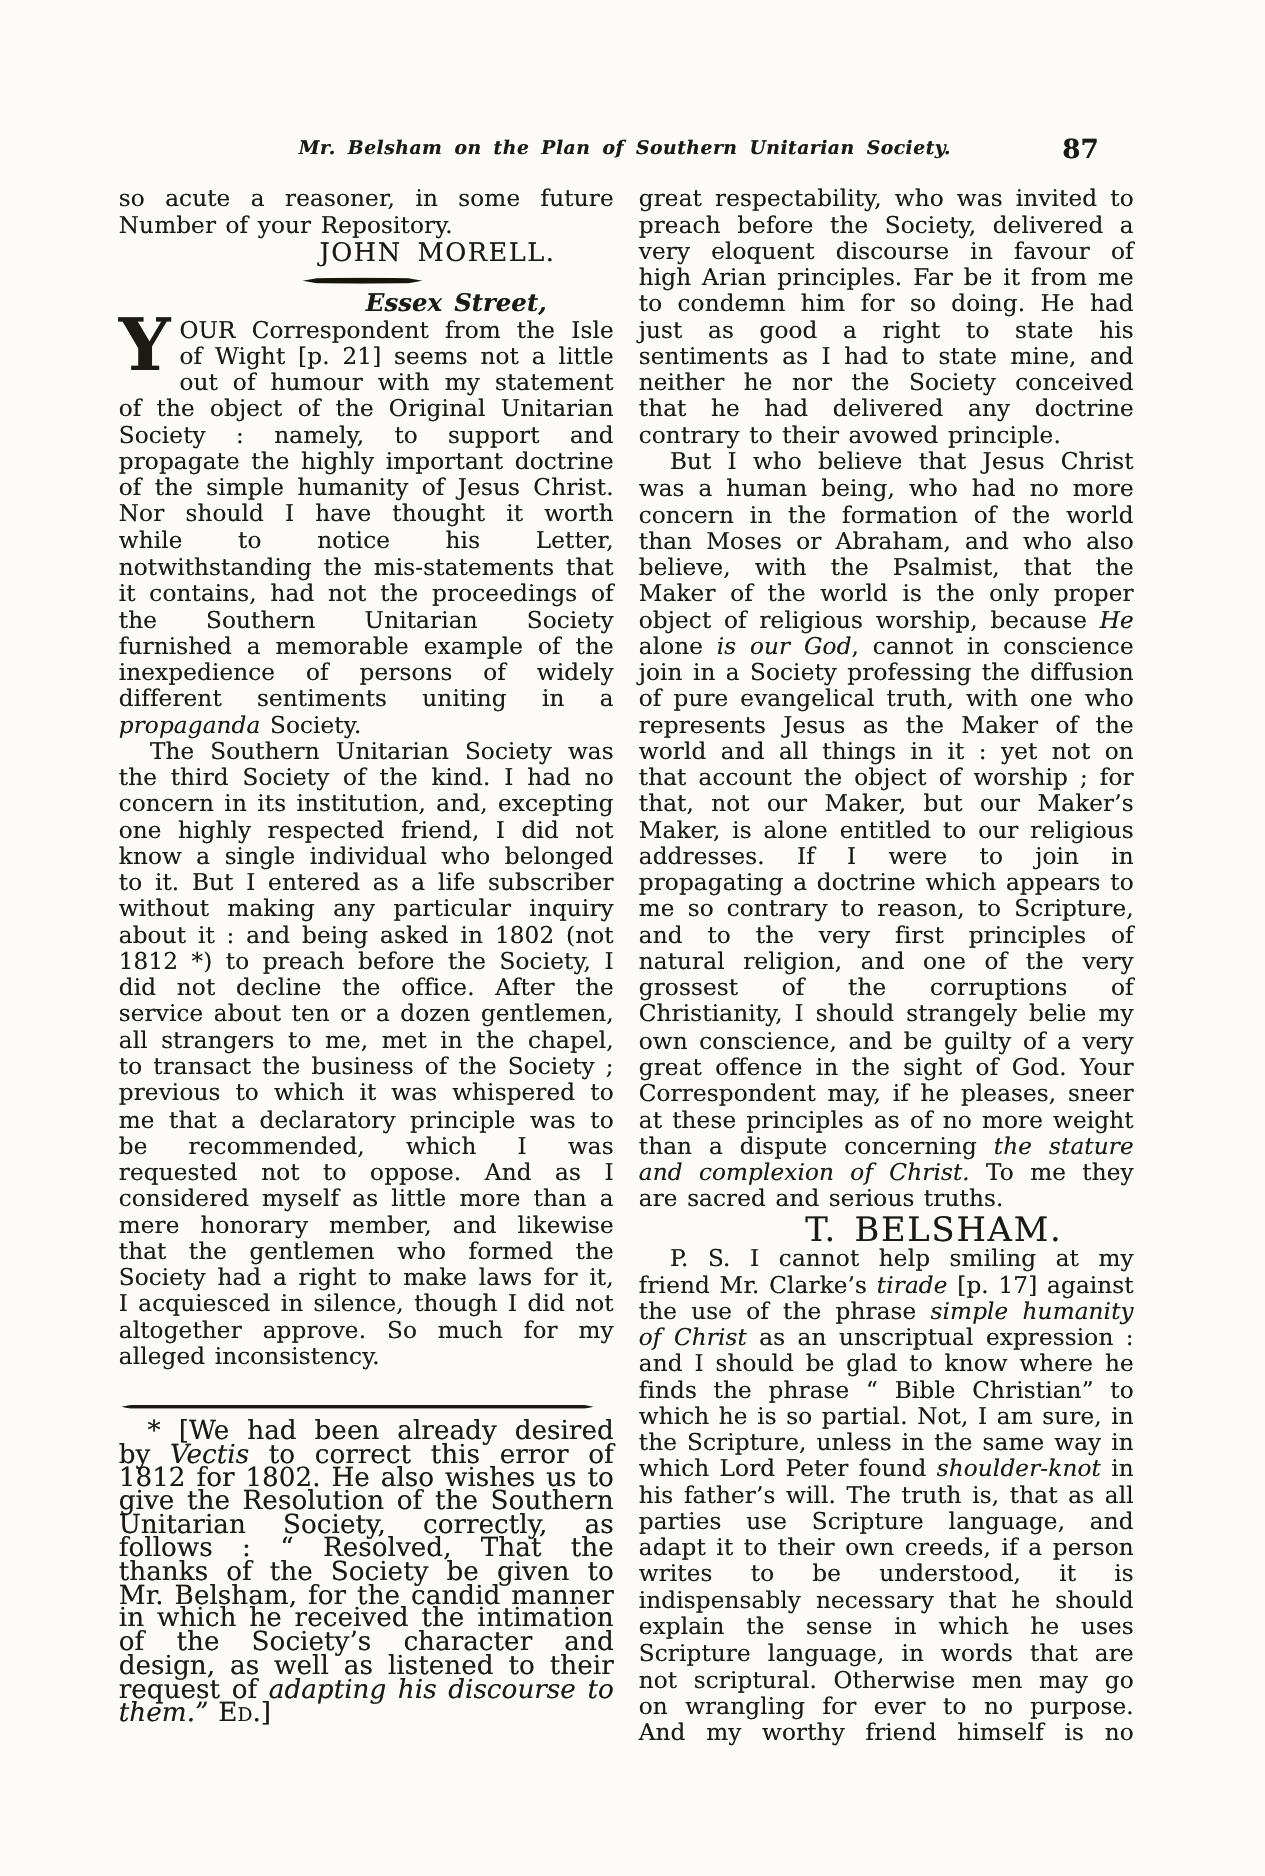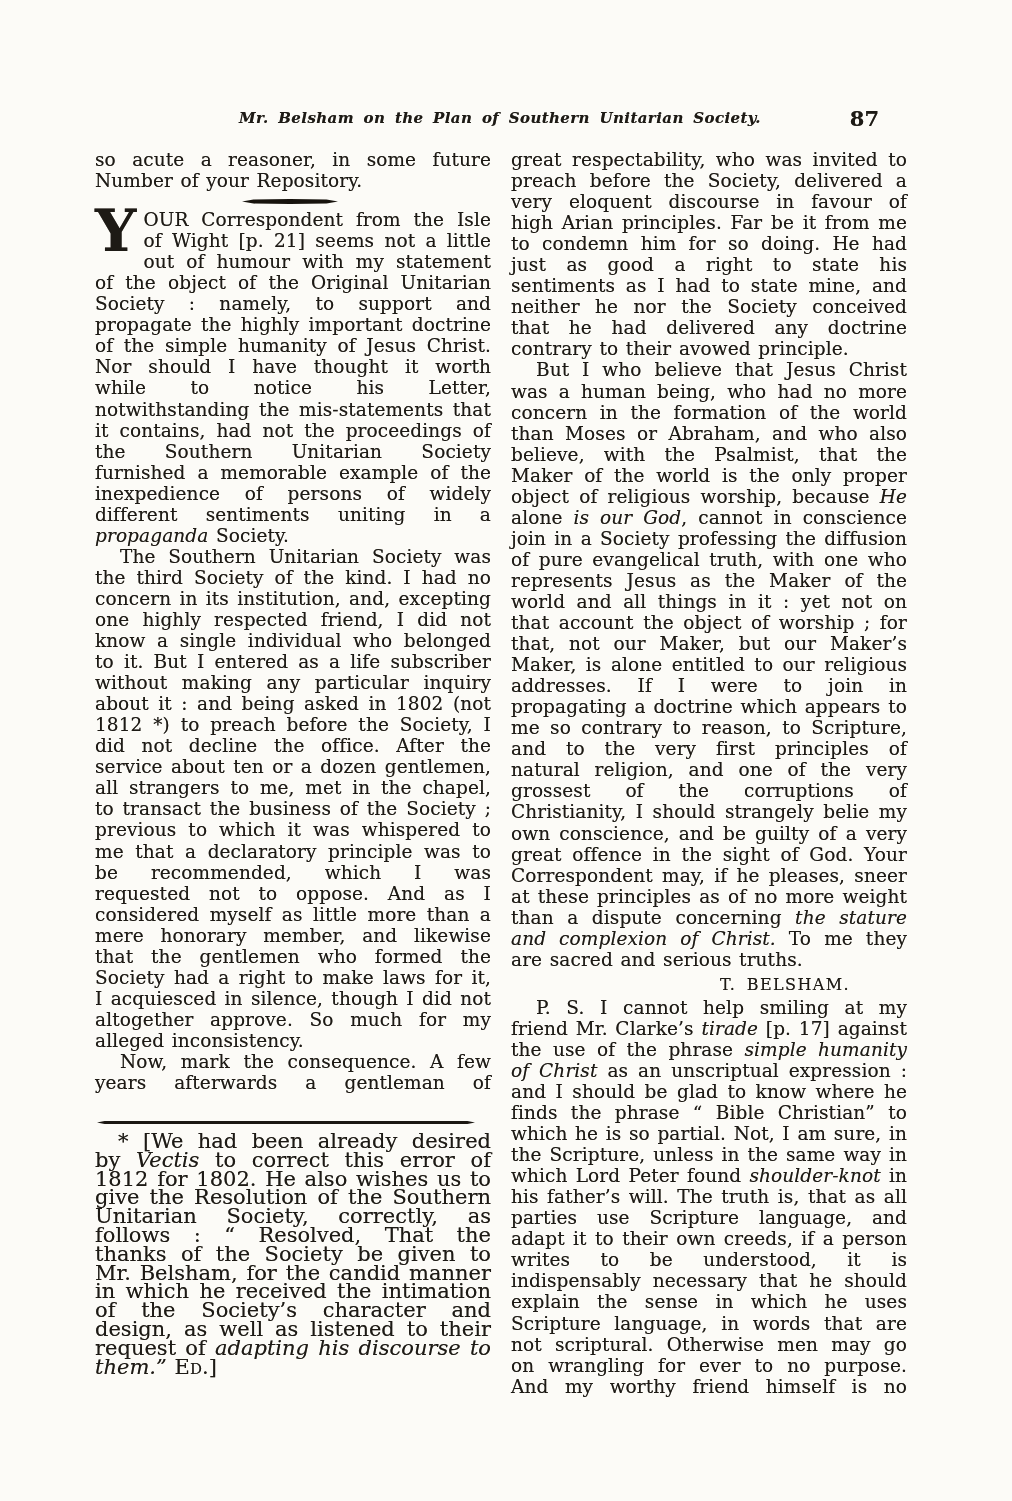--- a/index.html
+++ b/index.html
@@ -116,45 +116,46 @@
     font-size: 21px;
     line-height: 18.8px;
     text-align: justify;
     text-indent: 1.1em;
     word-spacing: 1.2px;
   }
   .sc { font-variant: small-caps; }
   .signature-right {
     text-align: right;
     padding-right: 57px;
-    font-size: 16px;
+    font-size: 27px;
     line-height: 25px;
     letter-spacing: 1.4px;
     word-spacing: 4px;
     margin-top: 2px;
   }
 </style>
 </head>
 <body>
 
 <div class="page">
 
   <div class="running-header">
     <span class="header-title">Mr. Belsham on the Plan of Southern Unitarian Society.</span>
     <span class="header-page-number">87</span>
   </div>
 
   <div class="columns">
 
     <div class="col">
       <p class="bt">so acute a reasoner, in some future Number of your Repository.</p>
+      <div class="author-signature">JOHN MORELL.</div>
       <div class="swelled-rule"></div>
+      <div class="dateline-place">Essex Street,</div>
       <p class="bt"><span class="drop-cap">Y</span><span>OUR Correspondent from the Isle of Wight [p. 21] seems not a little out of humour with my statement of the object of the Original Unitarian Society : namely, to support and propagate the highly important doctrine of the simple humanity of Jesus Christ. Nor should I have thought it worth while to notice his Letter, notwithstanding the mis-statements that it contains, had not the proceedings of the Southern Unitarian Society furnished a memorable example of the inexpedience of persons of widely different sentiments uniting in a </span><span class="it">propaganda</span><span> Society.</span></p>
       <p class="bt indent">The Southern Unitarian Society was the third Society of the kind. I had no concern in its institution, and, excepting one highly respected friend, I did not know a single individual who belonged to it. But I entered as a life subscriber without making any particular inquiry about it : and being asked in 1802 (not 1812 *) to preach before the Society, I did not decline the office. After the service about ten or a dozen gentlemen, all strangers to me, met in the chapel, to transact the business of the Society ; previous to which it was whispered to me that a declaratory principle was to be recommended, which I was requested not to oppose. And as I considered myself as little more than a mere honorary member, and likewise that the gentlemen who formed the Society had a right to make laws for it, I acquiesced in silence, though I did not altogether approve. So much for my alleged inconsistency.</p>
-      <p class="bt indent fill-last">Now, mark the consequence. A few years afterwards a gentleman of</p>
       <div class="footnote-rule"></div>
       <p class="footnote"><span>* [We had been already desired by </span><span class="it">Vectis</span><span> to correct this error of 1812 for 1802. He also wishes us to give the Resolution of the Southern Unitarian Society, correctly, as follows : “ Resolved, That the thanks of the Society be given to Mr. Belsham, for the candid manner in which he received the intimation of the Society’s character and design, as well as listened to their request of </span><span class="it">adapting his discourse to them.”</span><span class="sc"> Ed.]</span></p>
     </div>
 
     <div class="col">
       <p class="bt">great respectability, who was invited to preach before the Society, delivered a very eloquent discourse in favour of high Arian principles. Far be it from me to condemn him for so doing. He had just as good a right to state his sentiments as I had to state mine, and neither he nor the Society conceived that he had delivered any doctrine contrary to their avowed principle.</p>
       <p class="bt indent"><span>But I who believe that Jesus Christ was a human being, who had no more concern in the formation of the world than Moses or Abraham, and who also believe, with the Psalmist, that the Maker of the world is the only proper object of religious worship, because </span><span class="it">He</span><span> alone </span><span class="it">is our God</span><span>, cannot in conscience join in a Society professing the diffusion of pure evangelical truth, with one who represents Jesus as the Maker of the world and all things in it : yet not on that account the object of worship ; for that, not our Maker, but our Maker’s Maker, is alone entitled to our religious addresses. If I were to join in propagating a doctrine which appears to me so contrary to reason, to Scripture, and to the very first principles of natural religion, and one of the very grossest of the corruptions of Christianity, I should strangely belie my own conscience, and be guilty of a very great offence in the sight of God. Your Correspondent may, if he pleases, sneer at these principles as of no more weight than a dispute concerning </span><span class="it">the stature and complexion of Christ.</span><span> To me they are sacred and serious truths.</span></p>
       <div class="signature-right">T. BELSHAM.</div>
       <p class="bt indent fill-last"><span>P. S. I cannot help smiling at my friend Mr. Clarke’s </span><span class="it">tirade</span><span> [p. 17] against the use of the phrase </span><span class="it">simple humanity of Christ</span><span> as an unscriptual expression : and I should be glad to know where he finds the phrase “ Bible Christian” to which he is so partial. Not, I am sure, in the Scripture, unless in the same way in which Lord Peter found </span><span class="it">shoulder-knot</span><span> in his father’s will. The truth is, that as all parties use Scripture language, and adapt it to their own creeds, if a person writes to be understood, it is indispensably necessary that he should explain the sense in which he uses Scripture language, in words that are not scriptural. Otherwise men may go on wrangling for ever to no purpose. And my worthy friend himself is no</span></p>
     </div>

